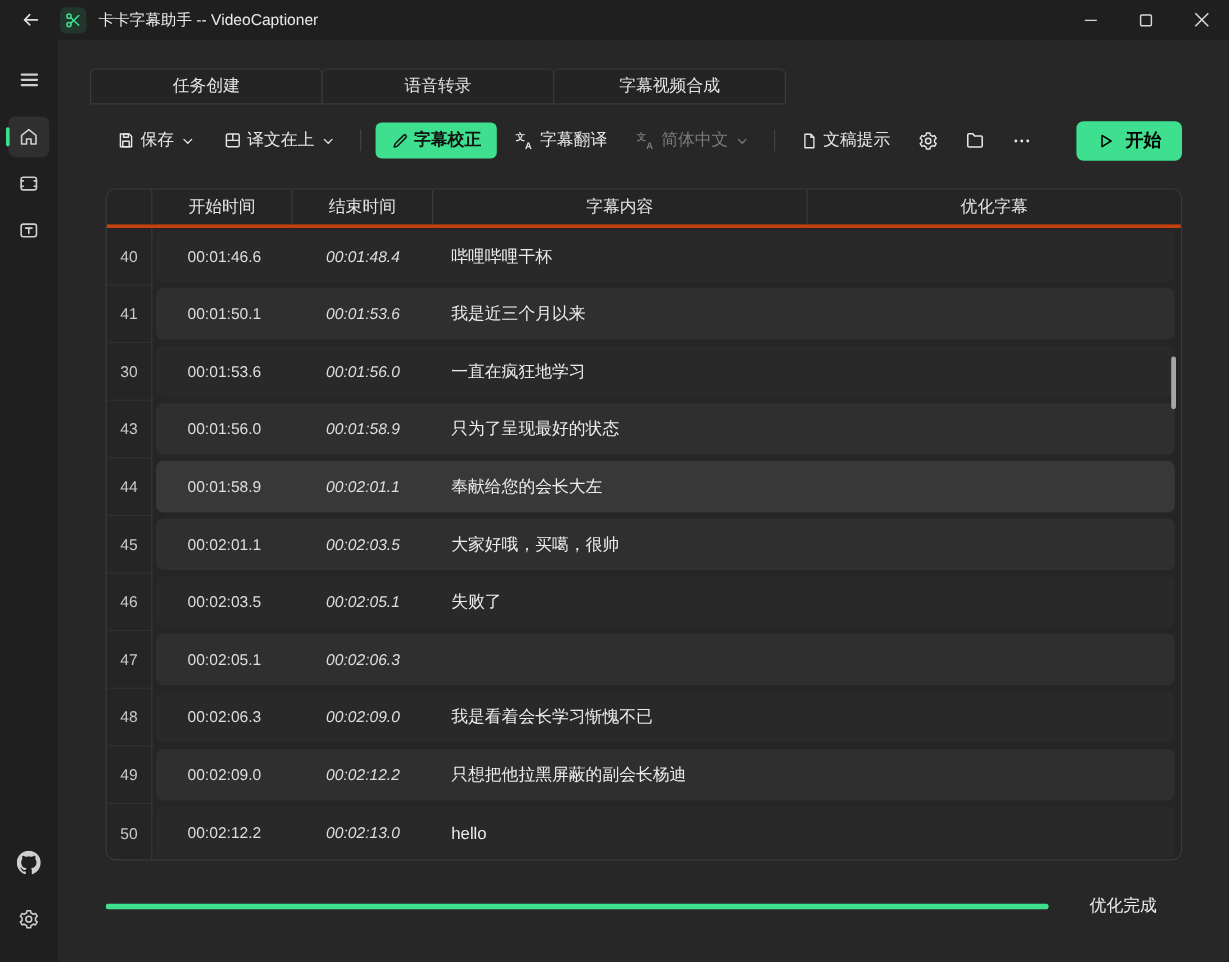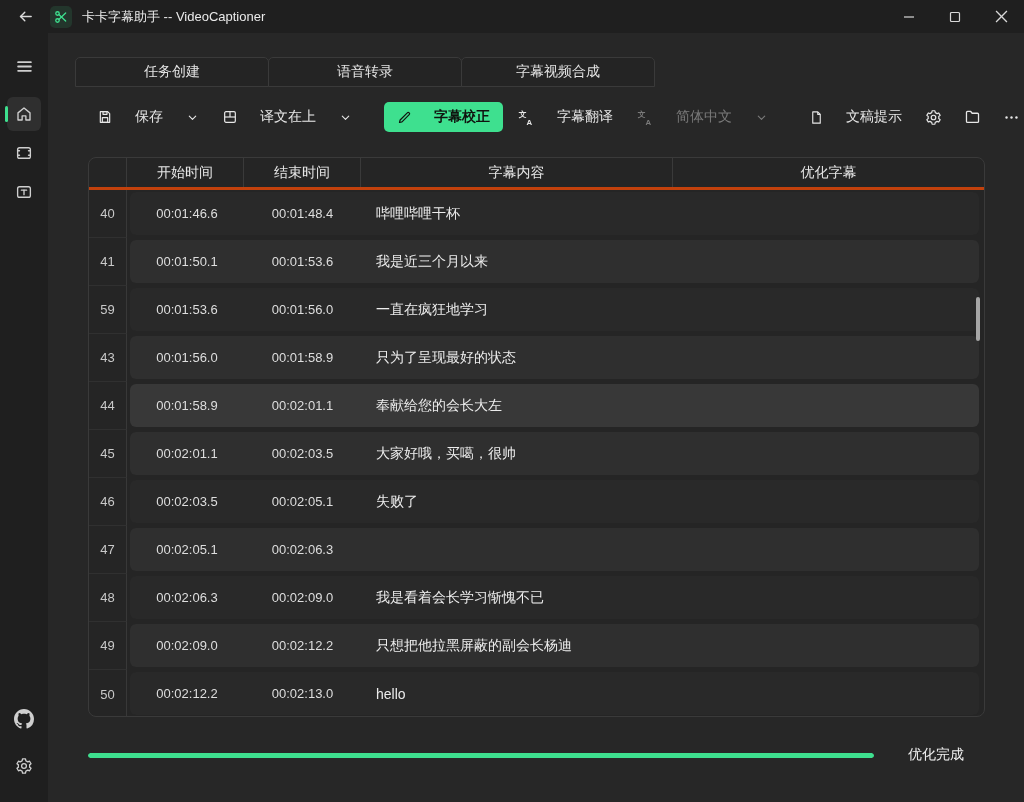--- a/index.html
+++ b/index.html
@@ -45,21 +45,21 @@
     margin-left:-1px; display:flex; align-items:center; justify-content:center;
     font-size:14px; color:#e3e3e3; position:relative; border-radius:5px 5px 0 0; }
   .tab:first-child { margin-left:0; }
   .tab.active { background:#343434; }
   .tab.active::after { content:""; position:absolute; bottom:0; left:50%;
     transform:translateX(-50%); width:28px; height:3px; border-radius:2px; background:var(--accent); }
 
   
   .toolbar { position:absolute; left:40px; right:39px; top:66px; height:36px;
     display:flex; align-items:center; gap:6px; }
-  .tbtn { display:flex; align-items:center; gap:22px; padding:6px 9px;
+  .tbtn { display:flex; align-items:center; gap:4px; padding:6px 9px;
     border-radius:5px; font-size:14px; color:#e7e7e7; white-space:nowrap; }
   .tbtn .chev { margin-left:2px; }
   .tbtn.disabled { color:#7a7a7a; }
   .tbtn.green { background:var(--accent); color:#10130f; font-weight:600; padding:6px 13px; }
   .tbtn.icon-only { padding:6px 8px; }
   .tsep { width:1px; height:18px; background:#414141; margin:0 6px; }
   .start-btn { margin-left:auto; display:flex; align-items:center; gap:9px;
     background:var(--accent); color:#000000; font-weight:600; font-size:15px;
     padding:7px 17px; border-radius:6px; }
 
@@ -78,21 +78,21 @@
   .trow { height:48px; display:flex; }
   .idx { width:38px; border-right:1px solid #383838; border-bottom:1px solid #303030;
     display:flex; align-items:center; justify-content:center; font-size:13px; color:#c9c9c9; }
   .trow:last-child .idx { border-bottom:none; }
   .card { flex:1; margin:2px 5px 3px 3px; border-radius:6px; display:flex; align-items:center; }
   .trow.even .card { background:#292929; }
   .trow.odd  .card { background:#2f2f2f; }
   .trow.selected .card { background:#383838; }
   .cell { font-size:13px; color:#dedede; }
   .c-start { width:114px; text-align:center; }
-  .c-end { width:117px; text-align:center; }
+  .c-end { width:117px; text-align:center;font-style:italic; }
   .c-text { flex:1; padding-left:15px; font-size:14px; color:#ececec; }
   .c-opt { width:306px; }
   .scroll-thumb { position:absolute; right:4px; top:139px; width:4px; height:44px;
     border-radius:2px; background:#a6a6a6; }
 
   
   .statusbar { position:absolute; left:40px; right:60px; top:706px; height:32px;
     display:flex; align-items:center; }
   .progress-track { flex:1; height:5px; border-radius:3px; background:#343434;
     overflow:hidden; margin-right:34px; }
@@ -299,21 +299,21 @@
         <div class="trow odd">
           <div class="idx">41</div>
           <div class="card">
             <div class="cell c-start">00:01:50.1</div>
             <div class="cell c-end">00:01:53.6</div>
             <div class="cell c-text">我是近三个月以来</div>
             <div class="cell c-opt"></div>
           </div>
         </div>
         <div class="trow even">
-          <div class="idx">59</div>
+          <div class="idx">30</div>
           <div class="card">
             <div class="cell c-start">00:01:53.6</div>
             <div class="cell c-end">00:01:56.0</div>
             <div class="cell c-text">一直在疯狂地学习</div>
             <div class="cell c-opt"></div>
           </div>
         </div>
         <div class="trow odd">
           <div class="idx">43</div>
           <div class="card">

